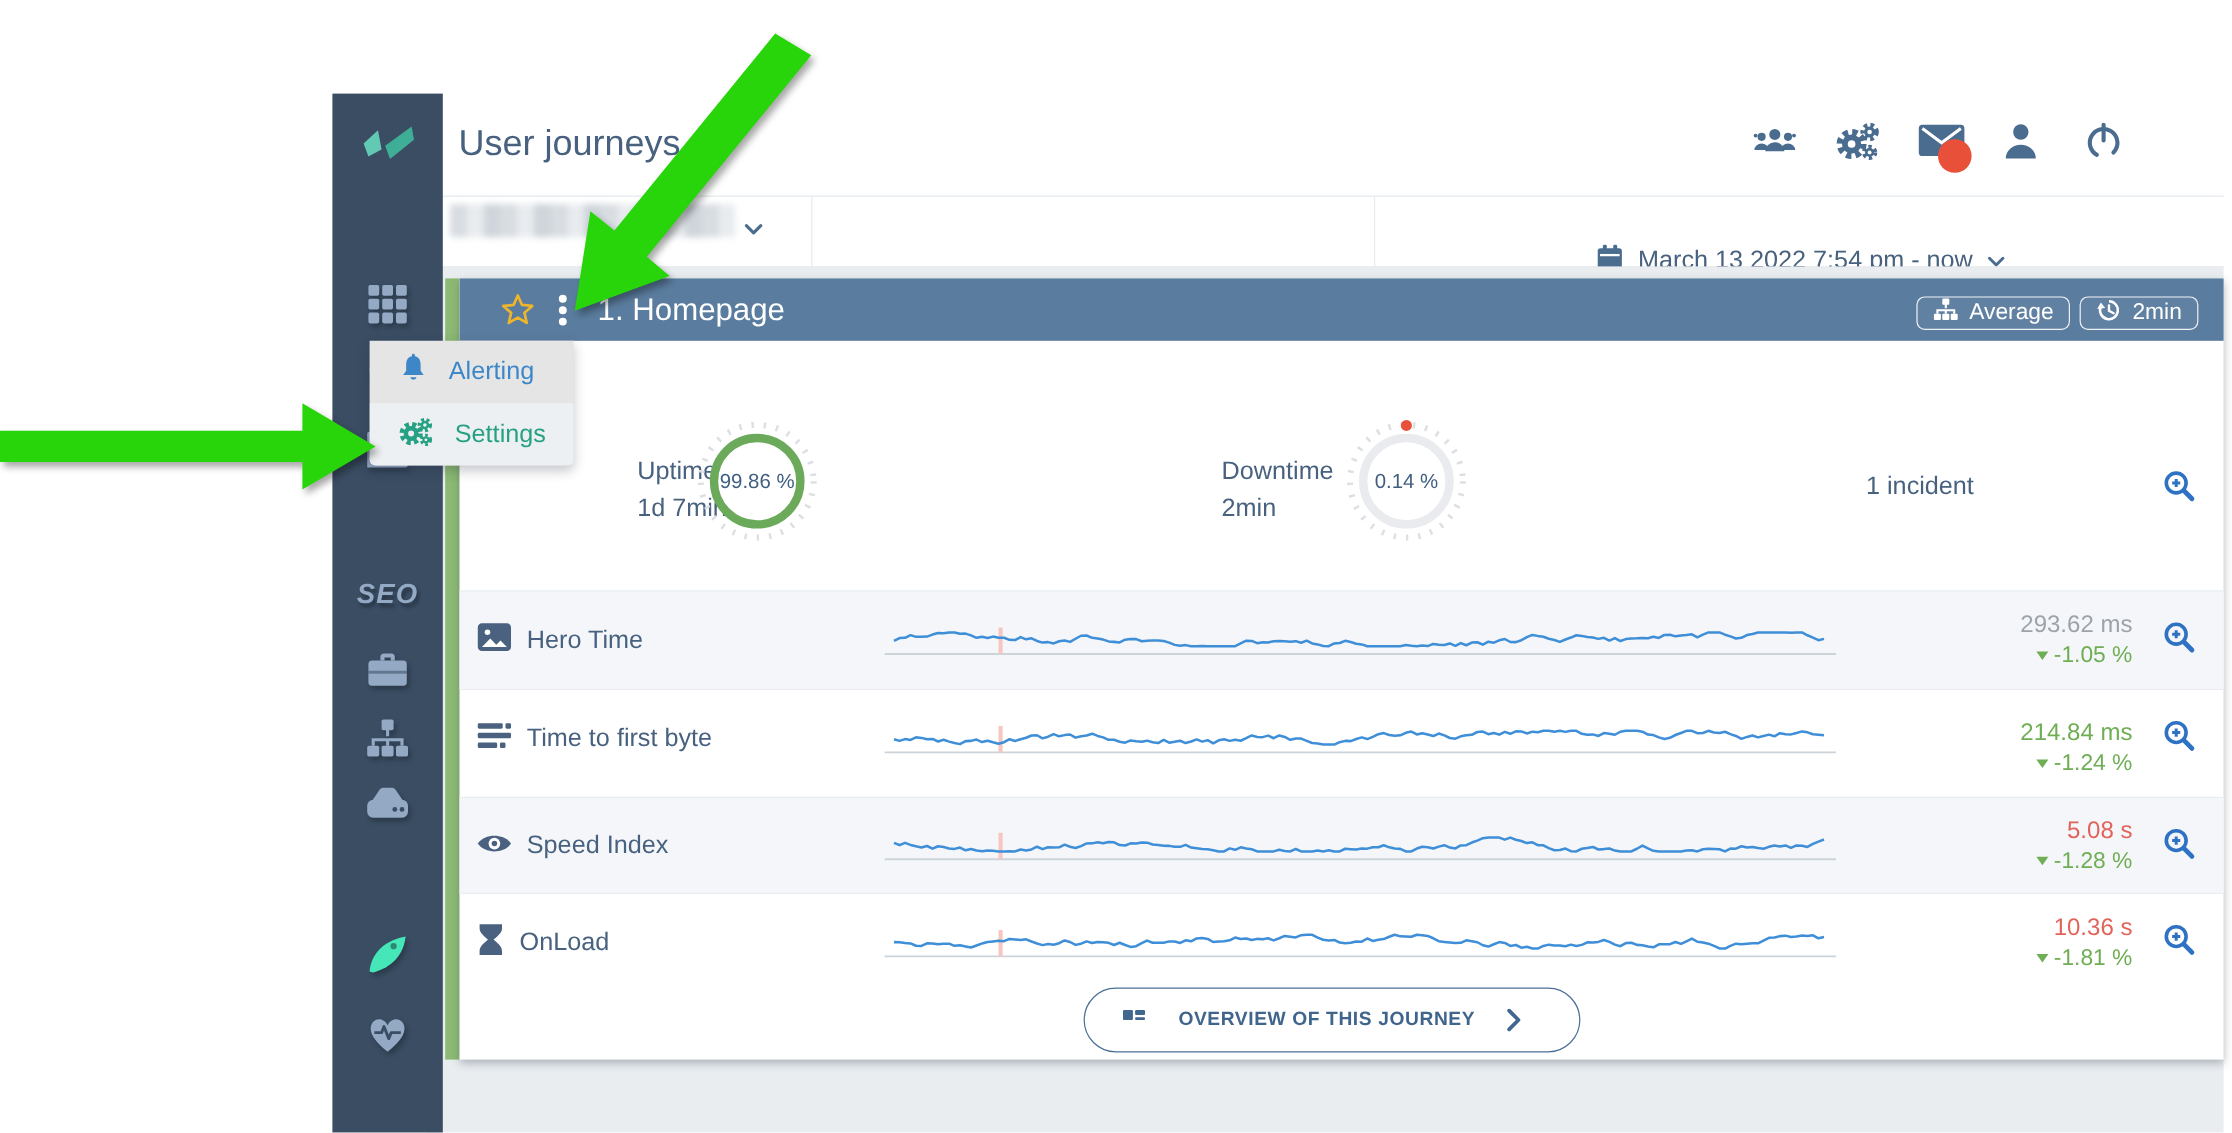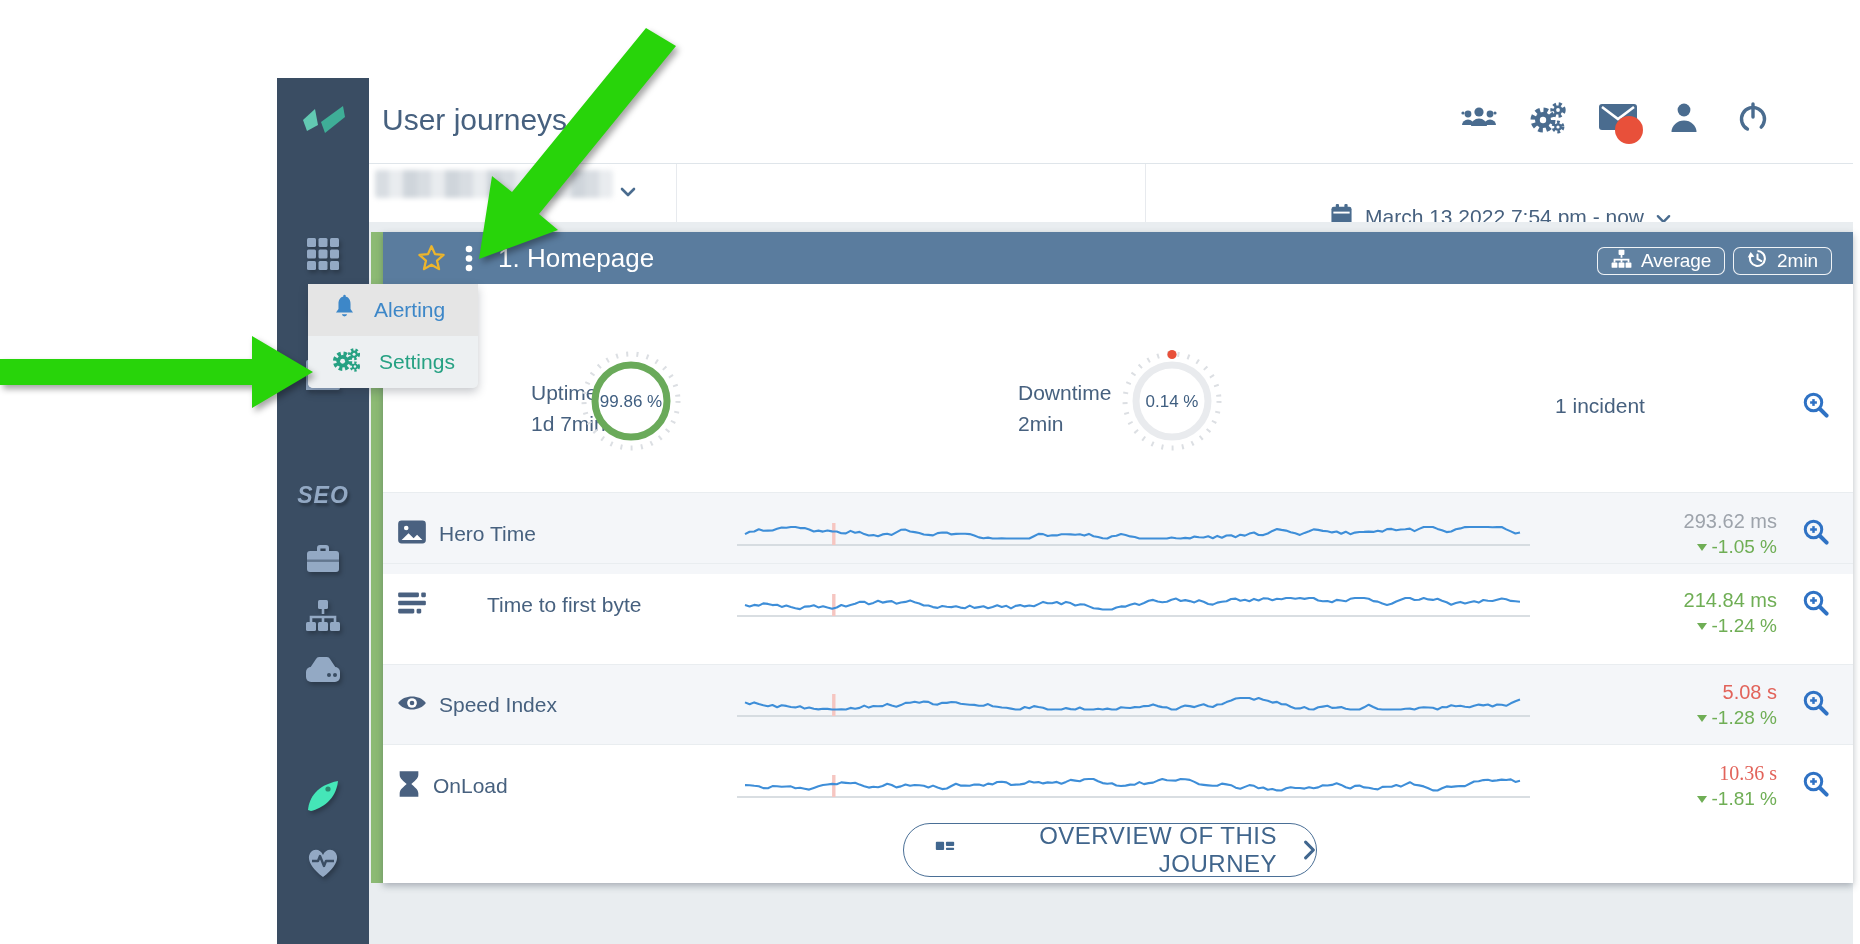--- a/index.html
+++ b/index.html
@@ -50,21 +50,21 @@
   .spark-wrap{position:absolute;left:354px;top:50%;transform:translateY(-50%);}
   .m-values{position:absolute;right:76px;text-align:right;line-height:26px;}
   .m-val{font-size:20px;}
   .m-delta{font-size:19px;}
   .tri-down{display:inline-block;width:0;height:0;border-left:5.5px solid transparent;border-right:5.5px solid transparent;border-top:7px solid currentColor;margin-right:5px;position:relative;top:-2px;}
   .mag{position:absolute;right:22px;cursor:pointer;}
 
   
   .overview-btn{left:520px;top:591px;width:414px;height:54px;border:1.5px solid #4a6f96;border-radius:28px;
     background:#fff;display:flex;align-items:center;color:#40658c;cursor:pointer;box-sizing:border-box;}
-  .overview-btn .lbl{font-size:24px;font-weight:normal;letter-spacing:.5px;margin-left:26px;text-align:right;}
+  .overview-btn .lbl{font-size:16px;font-weight:bold;letter-spacing:.5px;margin-left:26px;}
 
   
   .menu{left:308px;top:284px;width:170px;z-index:20;background:#e5e5e5;border-radius:0 0 5px 5px;
     box-shadow:0 4px 10px rgba(30,40,55,.25);overflow:hidden;}
   .menu-item{height:52px;display:flex;align-items:center;gap:17px;padding-left:24px;font-size:21px;cursor:pointer;}
   .menu-item.alerting{color:#3d87c8;}
   .menu-item.settings{color:#26a183;background:#edf0f2;}
 
   
   .arrows{left:0;top:0;width:1860px;height:944px;z-index:50;pointer-events:none;}
@@ -331,21 +331,21 @@
       <span class="mag">
         <svg width="30" height="30" viewBox="0 0 24 24">
             <circle cx="10" cy="10" r="6.6" fill="none" stroke="#2f72c4" stroke-width="2.4"></circle>
             <line x1="10" y1="7.3" x2="10" y2="12.7" stroke="#2f72c4" stroke-width="2"></line>
             <line x1="7.3" y1="10" x2="12.7" y2="10" stroke="#2f72c4" stroke-width="2"></line>
             <line x1="15.2" y1="15.2" x2="20.5" y2="20.5" stroke="#2f72c4" stroke-width="3.2" stroke-linecap="round"></line>
           </svg>
       </span>
     </div>
 
-    <div class="abs mrow" style="top:331px;height:81px;gap:48px;">
+    <div class="abs mrow" style="top:342px;height:81px;">
       <span class="m-icon">
         <svg width="30" height="26" viewBox="0 0 26 22">
             <g fill="#4a6180">
           <rect x="1" y="2" width="18" height="4" rx="1"></rect>
               <rect x="21" y="2" width="4" height="4" rx="1"></rect>
           <rect x="1" y="9" width="24" height="4" rx="1"></rect>
           <rect x="1" y="16" width="14" height="4" rx="1"></rect>
               <rect x="17" y="16" width="4" height="4" rx="1"></rect>
         </g>
           </svg>
@@ -404,21 +404,21 @@
           <path d="M2 1 h16 v3 c0 3.5 -3.6 5.5 -6 8 c2.4 2.5 6 4.5 6 8 v3 H2 v-3 c0-3.5 3.6-5.5 6-8 c-2.4-2.5 -6-4.5 -6-8 z" fill="#4a6180"></path>
         </svg>
       </span>
       <span class="m-label">OnLoad</span>
       <svg class="spark spark-wrap" width="793" height="40" viewBox="0 0 793 40">
           <line x1="0" y1="31" x2="793" y2="31" stroke="#ccd3d9" stroke-width="1.6"></line>
           <rect x="95.10000000000001" y="9" width="3.4" height="22" fill="#f6c6c1"></rect>
           <polyline points="8.0,19.1 12.6,19.2 17.2,19.8 21.8,20.2 26.3,22.1 30.9,22.3 35.5,20.1 40.1,20.2 44.7,20.8 49.3,20.5 53.9,20.4 58.4,22.2 63.0,21.8 67.6,22.7 72.2,23.6 76.8,21.9 81.4,20.2 86.0,19.0 90.5,18.5 95.1,17.9 99.7,18.3 104.3,16.4 108.9,16.9 113.5,17.3 118.1,16.8 122.6,18.6 127.2,20.2 131.8,21.6 136.4,20.7 141.0,21.3 145.6,20.0 150.2,17.7 154.7,19.0 159.3,21.4 163.9,20.4 168.5,18.5 173.1,19.8 177.7,19.0 182.3,19.3 186.8,19.7 191.4,21.5 196.0,19.6 200.6,21.5 205.2,23.1 209.8,22.5 214.4,20.0 218.9,17.8 223.5,19.6 228.1,19.6 232.7,19.7 237.3,18.5 241.9,18.6 246.5,19.8 251.0,17.6 255.6,18.4 260.2,16.0 264.8,15.7 269.4,16.4 274.0,19.0 278.6,18.6 283.1,18.4 287.7,17.6 292.3,15.3 296.9,16.5 301.5,16.1 306.1,17.4 310.7,16.4 315.2,16.7 319.8,15.9 324.4,17.7 329.0,15.9 333.6,13.9 338.2,14.6 342.8,15.2 347.3,13.3 351.9,13.0 356.5,13.0 361.1,15.3 365.7,17.1 370.3,17.8 374.9,17.3 379.4,19.5 384.0,20.0 388.6,19.6 393.2,18.6 397.8,18.7 402.4,16.1 407.0,18.1 411.6,17.1 416.1,16.6 420.7,14.6 425.3,13.0 429.9,14.3 434.5,14.5 439.1,14.6 443.7,13.0 448.2,13.3 452.8,13.9 457.4,15.9 462.0,18.3 466.6,18.9 471.2,19.4 475.8,19.8 480.3,19.7 484.9,17.6 489.5,18.4 494.1,19.2 498.7,21.7 503.3,22.8 507.9,20.9 512.4,19.1 517.0,19.8 521.6,22.3 526.2,21.5 530.8,23.7 535.4,23.0 540.0,24.4 544.5,24.5 549.1,22.3 553.7,21.2 558.3,22.0 562.9,22.0 567.5,22.6 572.1,21.2 576.6,22.3 581.2,21.4 585.8,19.3 590.4,19.5 595.0,18.9 599.6,17.3 604.2,18.9 608.7,21.2 613.3,22.5 617.9,19.9 622.5,19.6 627.1,21.4 631.7,21.7 636.3,22.8 640.8,23.4 645.4,20.9 650.0,20.8 654.6,20.8 659.2,19.0 663.8,20.6 668.4,18.4 672.9,16.2 677.5,18.8 682.1,19.4 686.7,20.4 691.3,22.2 695.9,24.4 700.5,24.5 705.0,22.2 709.6,20.4 714.2,20.9 718.8,20.4 723.4,20.0 728.0,20.1 732.6,17.8 737.1,15.5 741.7,15.3 746.3,14.1 750.9,13.7 755.5,14.9 760.1,14.4 764.7,13.6 769.2,14.0 773.8,13.4 778.4,15.9 783.0,14.8" fill="none" stroke="#3e8ed8" stroke-width="2.1" stroke-linejoin="round"></polyline>
         </svg>
       <div class="m-values">
-        <div class="m-val" style="color: rgb(226, 99, 90); font-family: Liberation Serif, serif;">10.36 s</div>
+        <div class="m-val" style="color: rgb(226, 99, 90);">10.36 s</div>
         <div class="m-delta" style="color: rgb(111, 174, 85);"><span class="tri-down"></span><span>-1.81 %</span></div>
       </div>
       <span class="mag">
         <svg width="30" height="30" viewBox="0 0 24 24">
             <circle cx="10" cy="10" r="6.6" fill="none" stroke="#2f72c4" stroke-width="2.4"></circle>
             <line x1="10" y1="7.3" x2="10" y2="12.7" stroke="#2f72c4" stroke-width="2"></line>
             <line x1="7.3" y1="10" x2="12.7" y2="10" stroke="#2f72c4" stroke-width="2"></line>
             <line x1="15.2" y1="15.2" x2="20.5" y2="20.5" stroke="#2f72c4" stroke-width="3.2" stroke-linecap="round"></line>
           </svg>
       </span>

